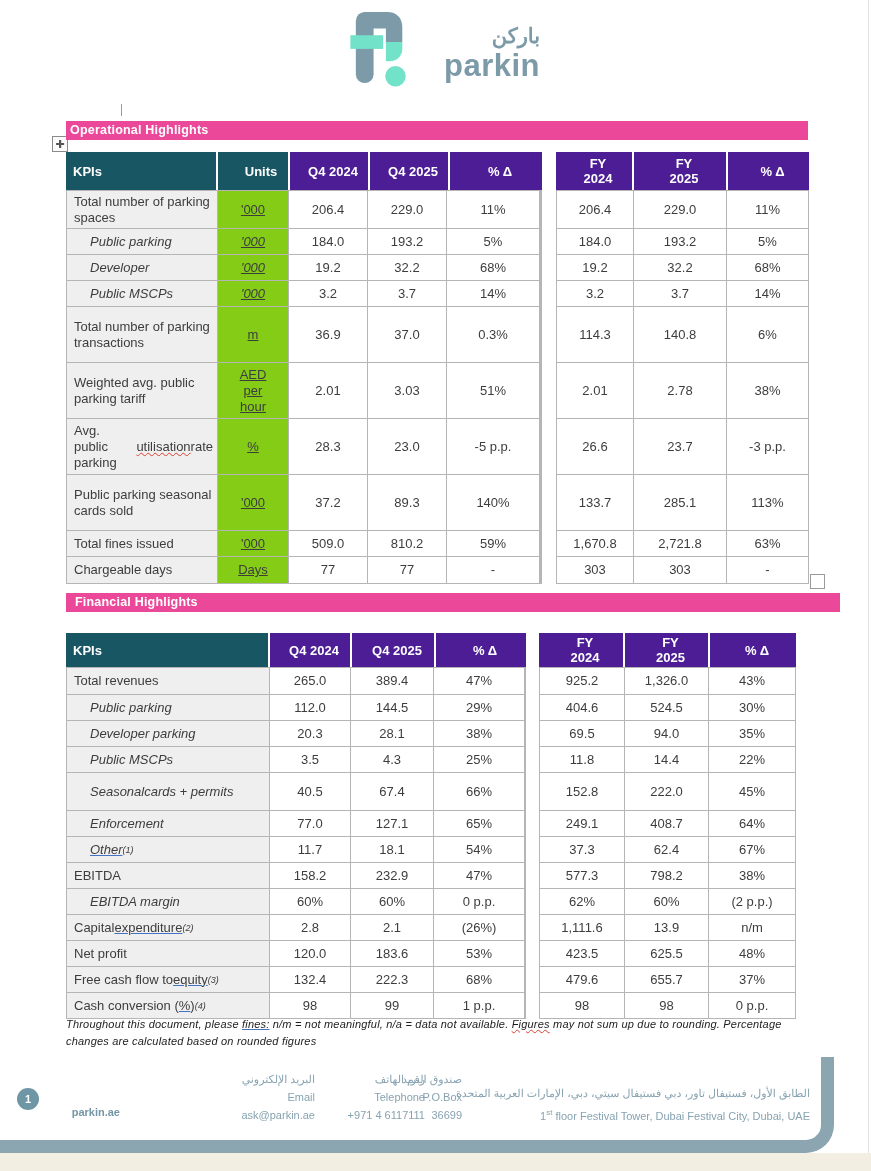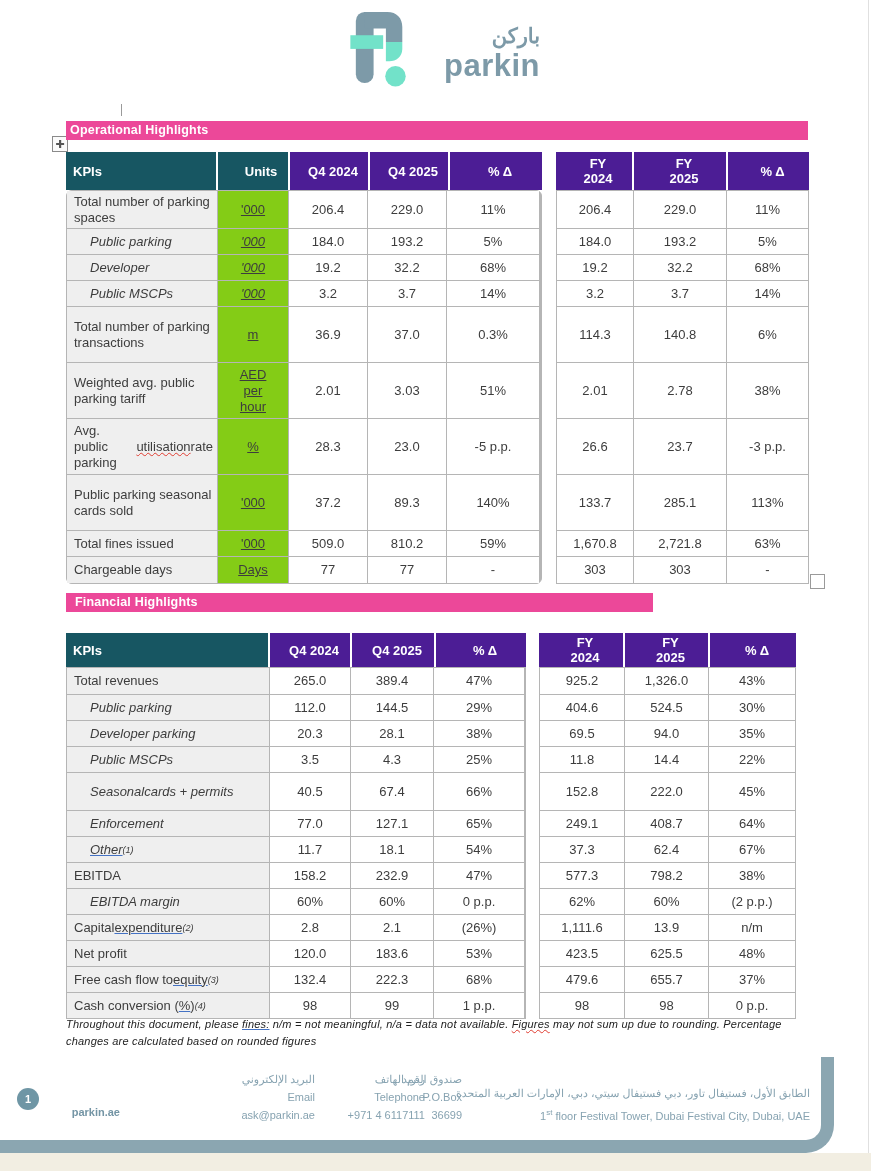--- a/index.html
+++ b/index.html
@@ -16,21 +16,21 @@
   .tick { position:absolute; left:121px; top:104px; width:1px; height:12px; background:#9a9a9a; }
   .move-handle { position:absolute; left:52px; top:136px; width:16px; height:16px; border:1px solid #8a8a8a;
                  background:#fbfbfb; color:#555; font-size:11px; line-height:14px; text-align:center; }
   .resize-handle { position:absolute; left:810px; top:574px; width:15px; height:15px; border:1px solid #9a9a9a; background:#fff; }
   .right-edge { position:absolute; left:868px; top:0; width:1px; height:1171px; background:#e0e0e0; }
 
   
   .bar { position:absolute; height:19px; background:#ec4899; color:#fff; font-size:12.5px; font-weight:bold;
          line-height:19px; padding-left:4px; letter-spacing:0.2px; }
   #op-bar { left:66px; top:121px; width:742px; }
-  #fin-bar { left:66px; top:593px; width:587px;padding-left:9px; }
+  #fin-bar { left:66px; top:593px; width:774px;padding-left:9px; }
 
   
   .tbl-block { position:absolute; }
   .hdr { display:grid; gap:2px; background:#fff; }
   .hdr .hc { background:#4c1d95; color:#fff; font-weight:bold; font-size:13px; display:flex;
              align-items:center; justify-content:center; text-align:center; white-space:pre-line; line-height:15px;padding-left:8px; }
   .hdr .hc.dark { background:#175662; justify-content:flex-start; padding-left:7px; }
   .hdr .hc.dark.ctr { justify-content:center; padding-left:16px; }
   .bdy { display:grid; gap:1px; background:#b5b5b5; border:1px solid #b5b5b5; }
   .bdy .c { background:#fff; color:#3d3d3d; font-size:13px; display:flex; align-items:center;
@@ -92,21 +92,21 @@
   <div class="bar" id="fin-bar">Financial Highlights</div>
 
   <div class="tbl-block" id="op-left" style="left:66px;  top:152px;">
       <div class="hdr" style="grid-template-columns: 150px 70px 78px 78px 92px; grid-template-rows: 38px;">
         <div class="hc dark">KPIs</div>
         <div class="hc dark ctr">Units</div>
         <div class="hc">Q4 2024</div>
         <div class="hc">Q4 2025</div>
         <div class="hc">% Δ</div>
       </div>
-      <div class="bdy" style="grid-template-columns: 150px 70px 78px 78px 92px; grid-template-rows: 37px 25px 25px 25px 55px 55px 55px 55px 25px 26px; border-radius: 6px;">
+      <div class="bdy" style="grid-template-columns: 150px 70px 78px 78px 92px; grid-template-rows: 37px 25px 25px 25px 55px 55px 55px 55px 25px 26px;">
         <div class="c lbl"><span>Total number of parking spaces</span></div>
         <div class="c unit">'000</div>
         <div class="c">206.4</div>
         <div class="c">229.0</div>
         <div class="c">11%</div>
         <div class="c lbl it ind"><span>Public parking</span></div>
         <div class="c unit it">'000</div>
         <div class="c">184.0</div>
         <div class="c">193.2</div>
         <div class="c">5%</div>

